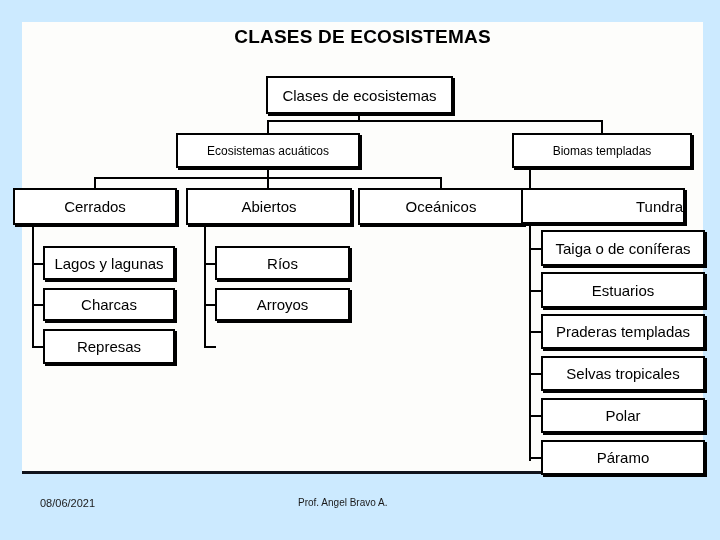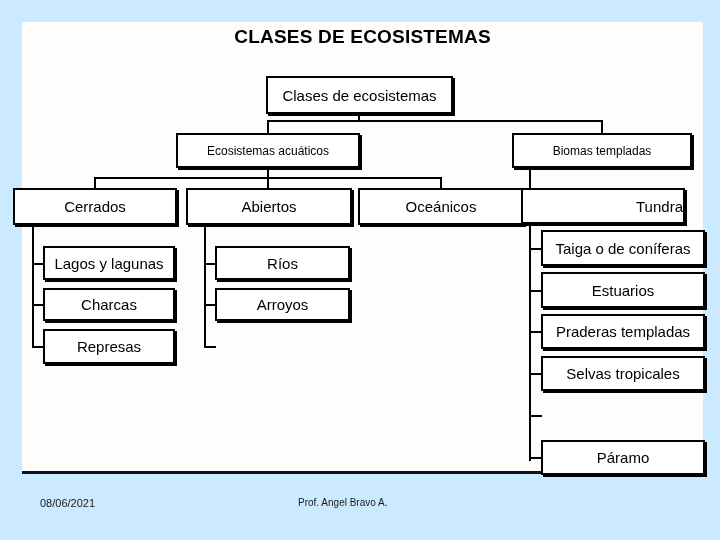--- a/index.html
+++ b/index.html
@@ -182,20 +182,23 @@
   </div>
   <div class="node lvl3" style="left:541px; top:272px; width:164px; height:36px;">
     <span class="node-lbl">Estuarios</span>
   </div>
   <div class="node lvl3" style="left:541px; top:314px; width:164px; height:35px;">
     <span class="node-lbl">Praderas templadas</span>
   </div>
   <div class="node lvl3" style="left:541px; top:356px; width:164px; height:35px;">
     <span class="node-lbl">Selvas tropicales</span>
   </div>
+  <div class="node lvl3" style="left:541px; top:398px; width:164px; height:35px;">
+    <span class="node-lbl">Polar</span>
+  </div>
   <div class="node lvl3" style="left:541px; top:440px; width:164px; height:35px;">
     <span class="node-lbl">Páramo</span>
   </div>
 
   <div id="footer-date">08/06/2021</div>
   <div id="footer-author">Prof. Angel Bravo A.</div>
 
 </div>
 
 </body></html>

